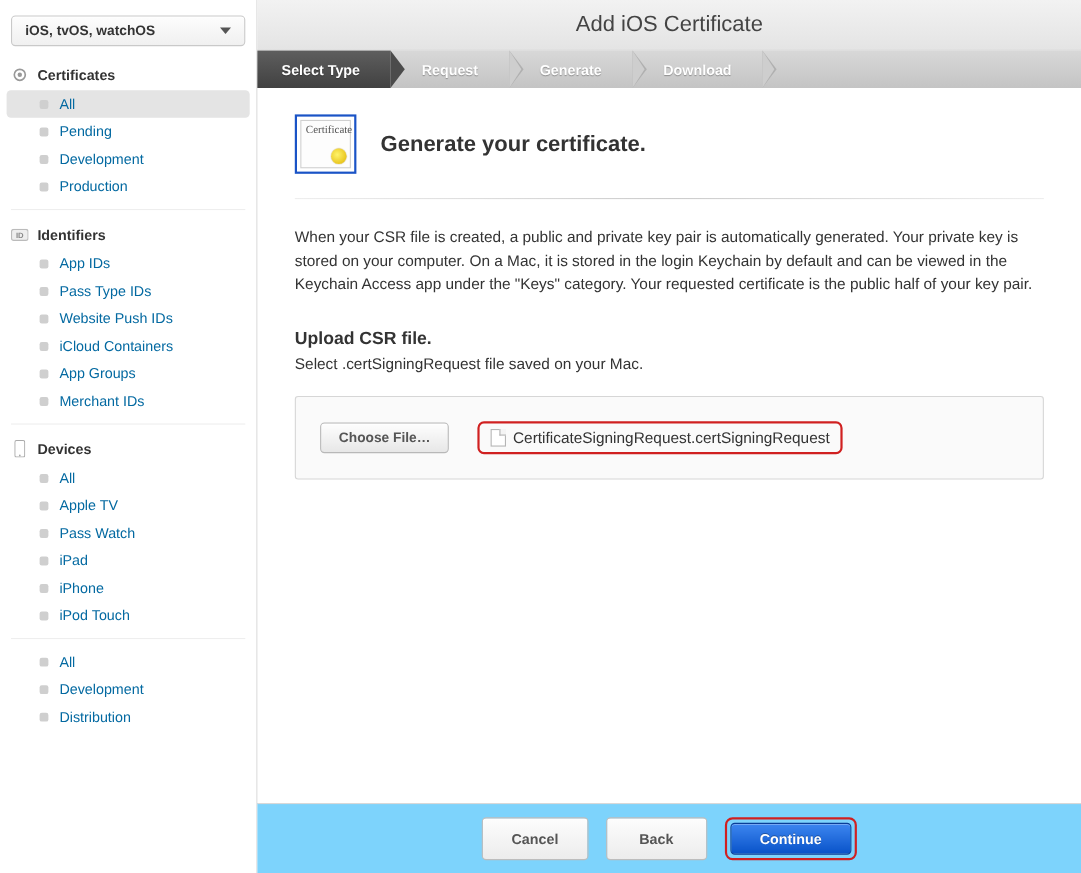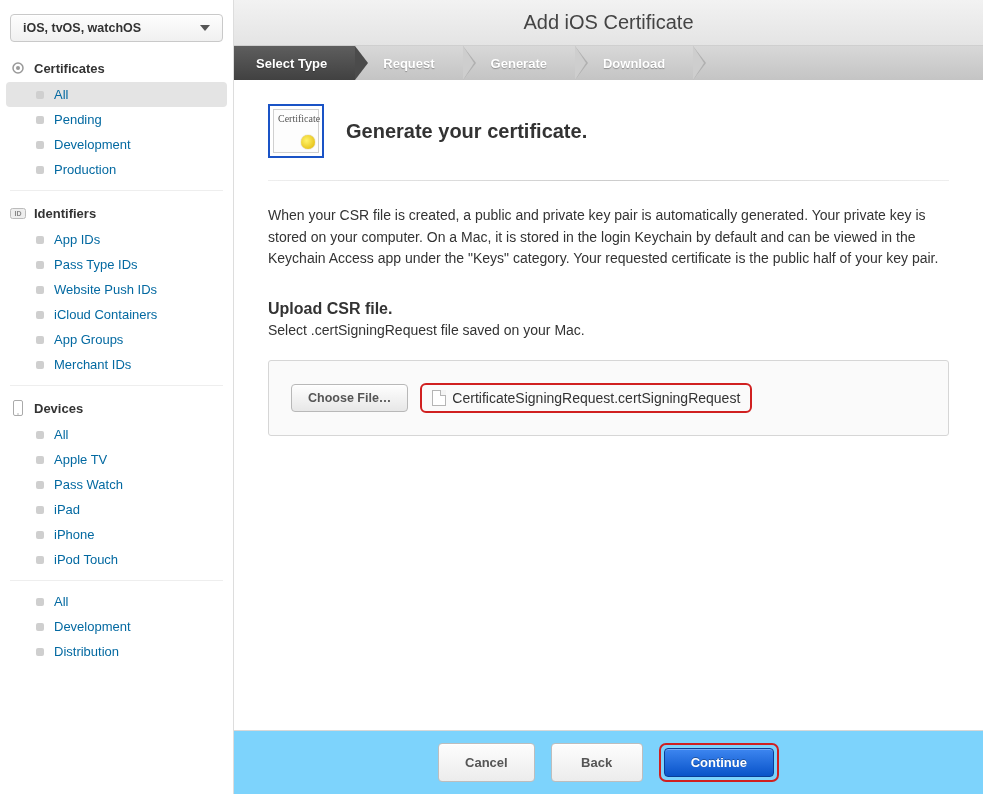--- a/index.html
+++ b/index.html
@@ -135,21 +135,21 @@
     }
     .heading { font-size: 20px; font-weight: bold; color: #333; }
     .divider { height: 1px; background: linear-gradient(to right, #eee, #ccc, #eee); margin: 8px 0 24px 0; }
 
     .body-text { font-size: 14px; line-height: 1.55; color: #333; margin-bottom: 30px; }
     .upload-title { font-size: 16px; font-weight: bold; margin-bottom: 4px; }
     .upload-sub { font-size: 14px; color: #333; margin-bottom: 22px; }
 
     .upload-box {
       border: 1px solid #d6d6d6; border-radius: 3px;
-      padding: 22px; display: flex; align-items: center; gap: 12px;
+      padding: 22px; display: flex; align-items: center; gap: 26px;
       background: #fafafa;
     }
     .choose-btn {
       padding: 6px 16px; font-size: 12.5px; font-weight: bold; color: #555;
       border: 1px solid #b8b8b8; border-radius: 4px;
       background: linear-gradient(#fefefe, #e7e7e7);
       cursor: pointer;
       box-shadow: inset 0 1px 0 #fff;
     }
     .file-display {

